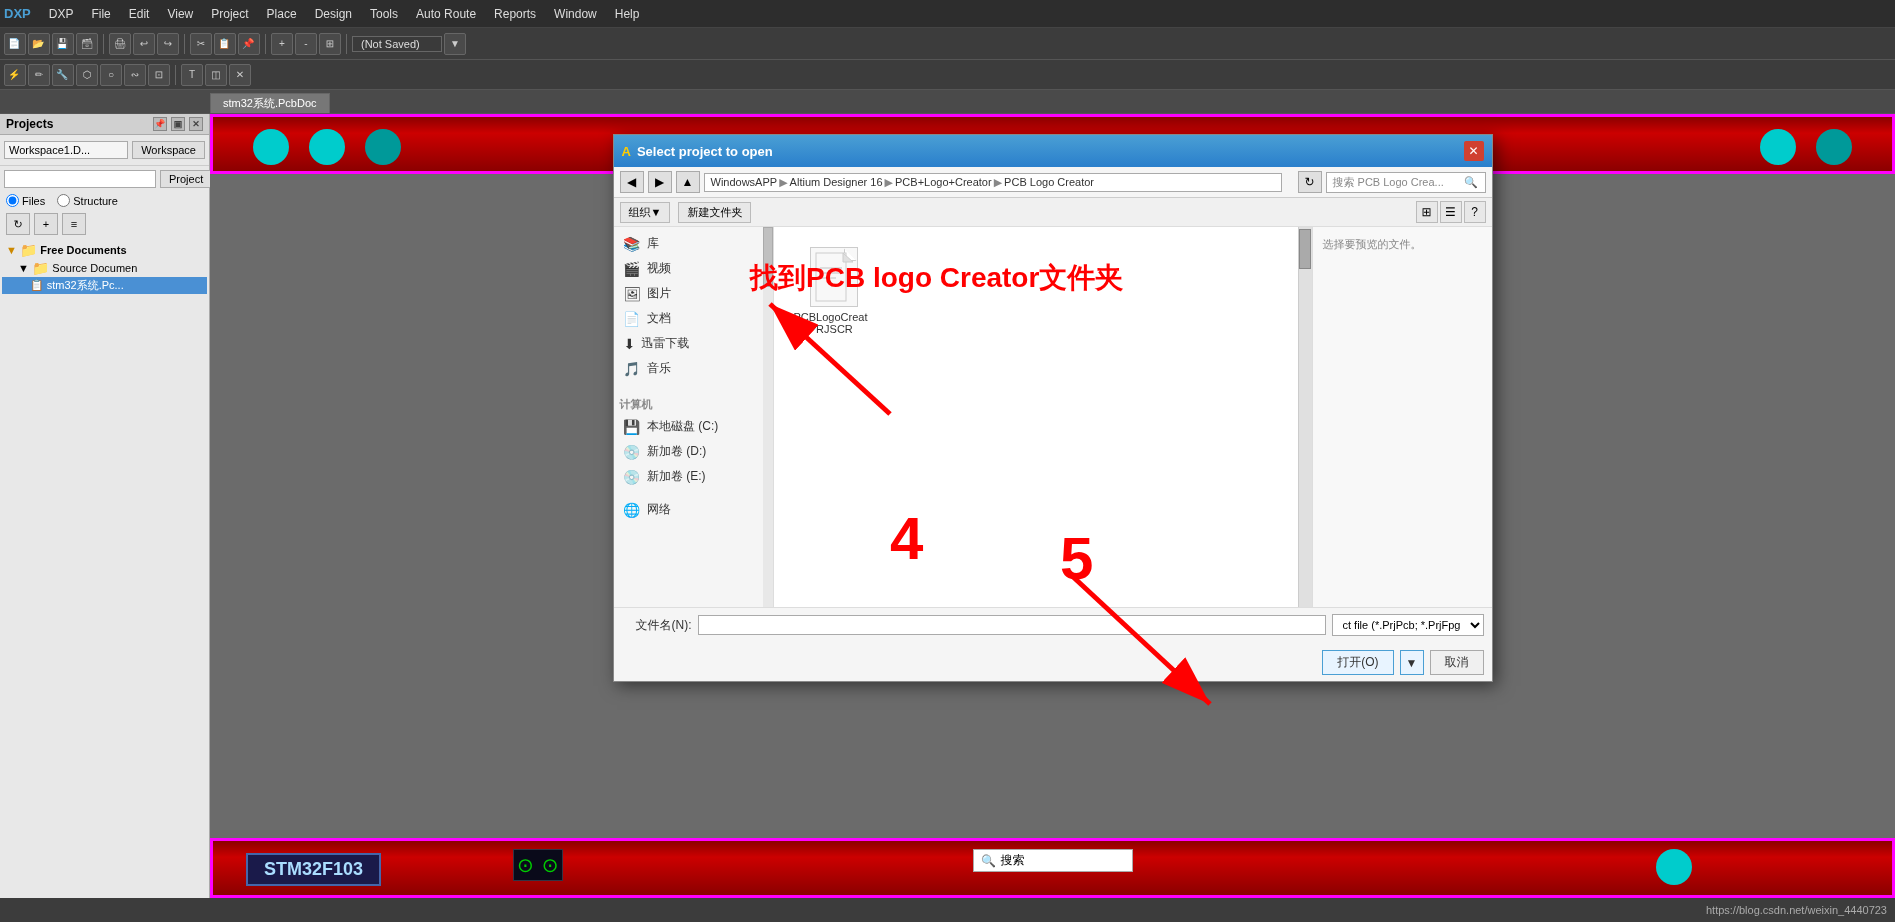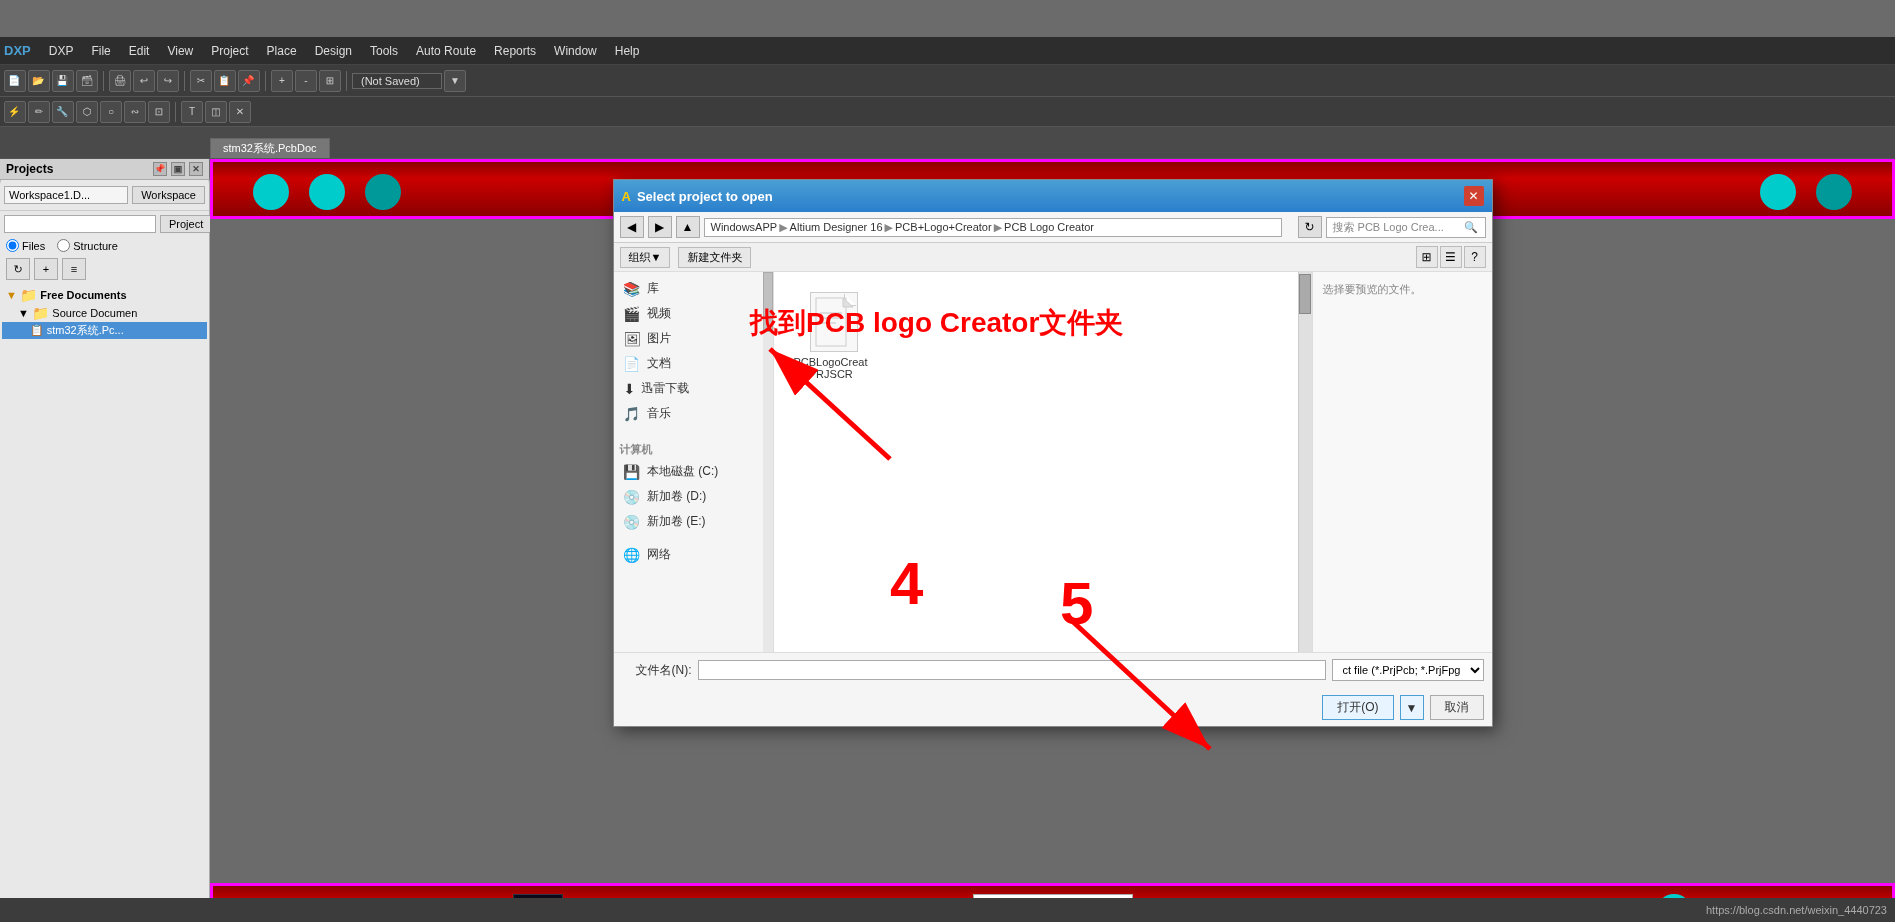--- a/index.html
+++ b/index.html
@@ -17,21 +17,20 @@
     .menu-bar {
       height: 28px;
       background: #2d2d2d;
       display: flex;
       align-items: center;
       padding: 0 4px;
       color: #ccc;
       font-size: 12px;
       gap: 2px;
       border-bottom: 1px solid #444;
-      margin-top: 37px;
     }
     .menu-bar .logo {
       color: #4a9fd4;
       font-weight: bold;
       margin-right: 8px;
       font-size: 13px;
     }
     .menu-item {
       padding: 2px 8px;
       cursor: pointer;
@@ -83,21 +82,21 @@
       background: #3c3c3c;
       display: flex;
       align-items: center;
       padding: 0 4px;
       border-bottom: 1px solid #555;
       gap: 2px;
     }
 
     
     .tab-bar {
-      height: 32px;
+      height: 24px;
       background: #4a4a4a;
       display: flex;
       align-items: flex-end;
       padding-left: 210px;
       border-bottom: 1px solid #555;
     }
     .tab {
       background: #5a5a5a;
       border: 1px solid #666;
       border-bottom: none;
@@ -120,21 +119,20 @@
     }
 
     
     .sidebar {
       width: 210px;
       background: #e8e8e8;
       border-right: 1px solid #aaa;
       display: flex;
       flex-direction: column;
       flex-shrink: 0;
-      border-radius: 25px;
     }
     .sidebar-header {
       background: #d0d0d0;
       padding: 3px 6px;
       font-weight: bold;
       font-size: 12px;
       border-bottom: 1px solid #aaa;
       display: flex;
       align-items: center;
       justify-content: space-between;

